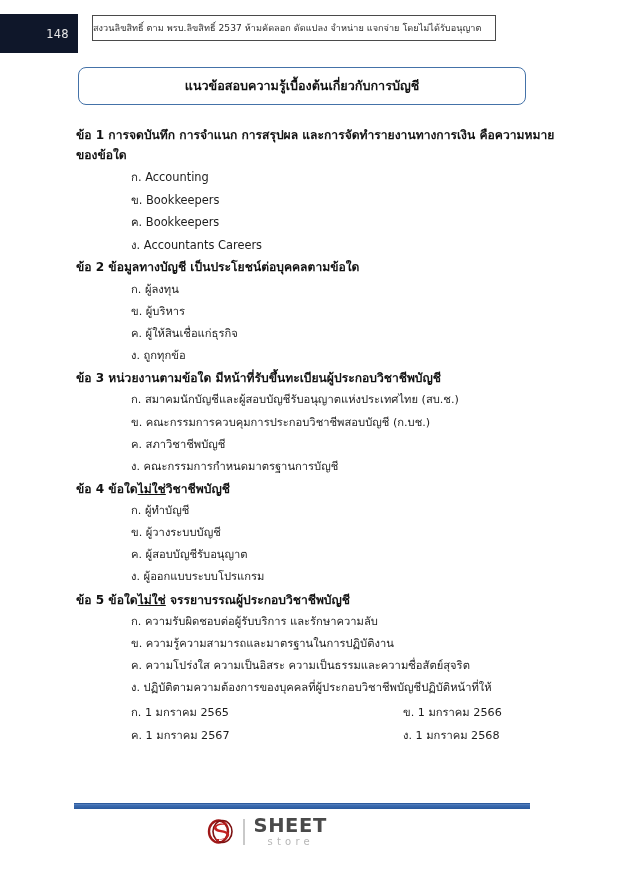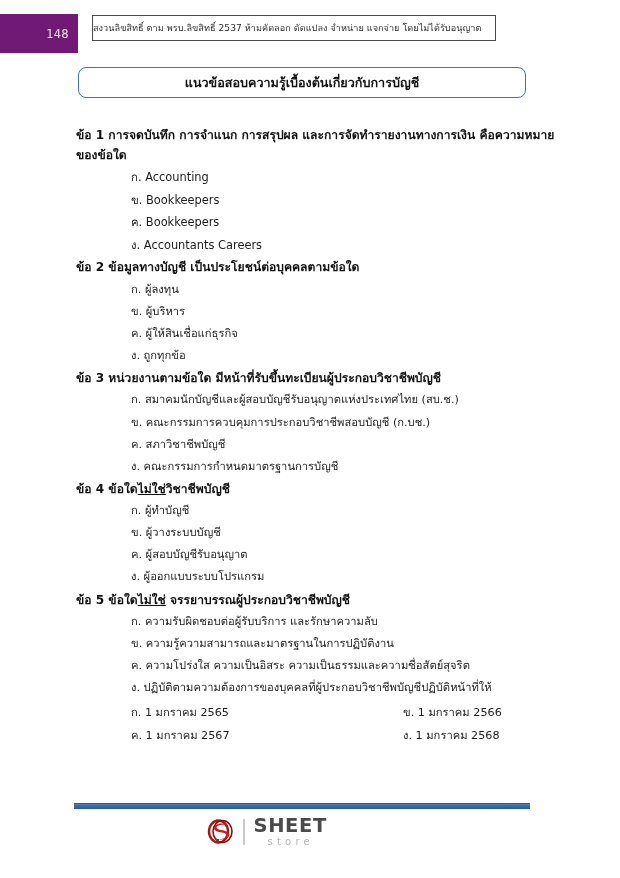--- a/index.html
+++ b/index.html
@@ -16,21 +16,21 @@
     overflow: hidden;
   }
 
   
   .page-number-box {
     position: absolute;
     left: 0;
     top: 14px;
     width: 78px;
     height: 39px;
-    background: #701a75;
+    background: #0f172a;
     color: #e8e8e8;
     font-size: 11.5px;
     display: flex;
     align-items: center;
     justify-content: flex-end;
     padding-right: 9px;
     box-sizing: border-box;
     letter-spacing: 0.3px;
   }
   .copyright-box {
@@ -51,21 +51,21 @@
     white-space: nowrap;
     letter-spacing: 0.05px;
   }
 
   
   .title-box {
     position: absolute;
     left: 78px;
     top: 67px;
     width: 448px;
-    height: 31px;
+    height: 38px;
     border: 1.6px solid #4472a8;
     border-radius: 8px;
     box-sizing: border-box;
     display: flex;
     align-items: center;
     justify-content: center;
   }
   .title-text {
     font-size: 12.6px;
     font-weight: bold;

